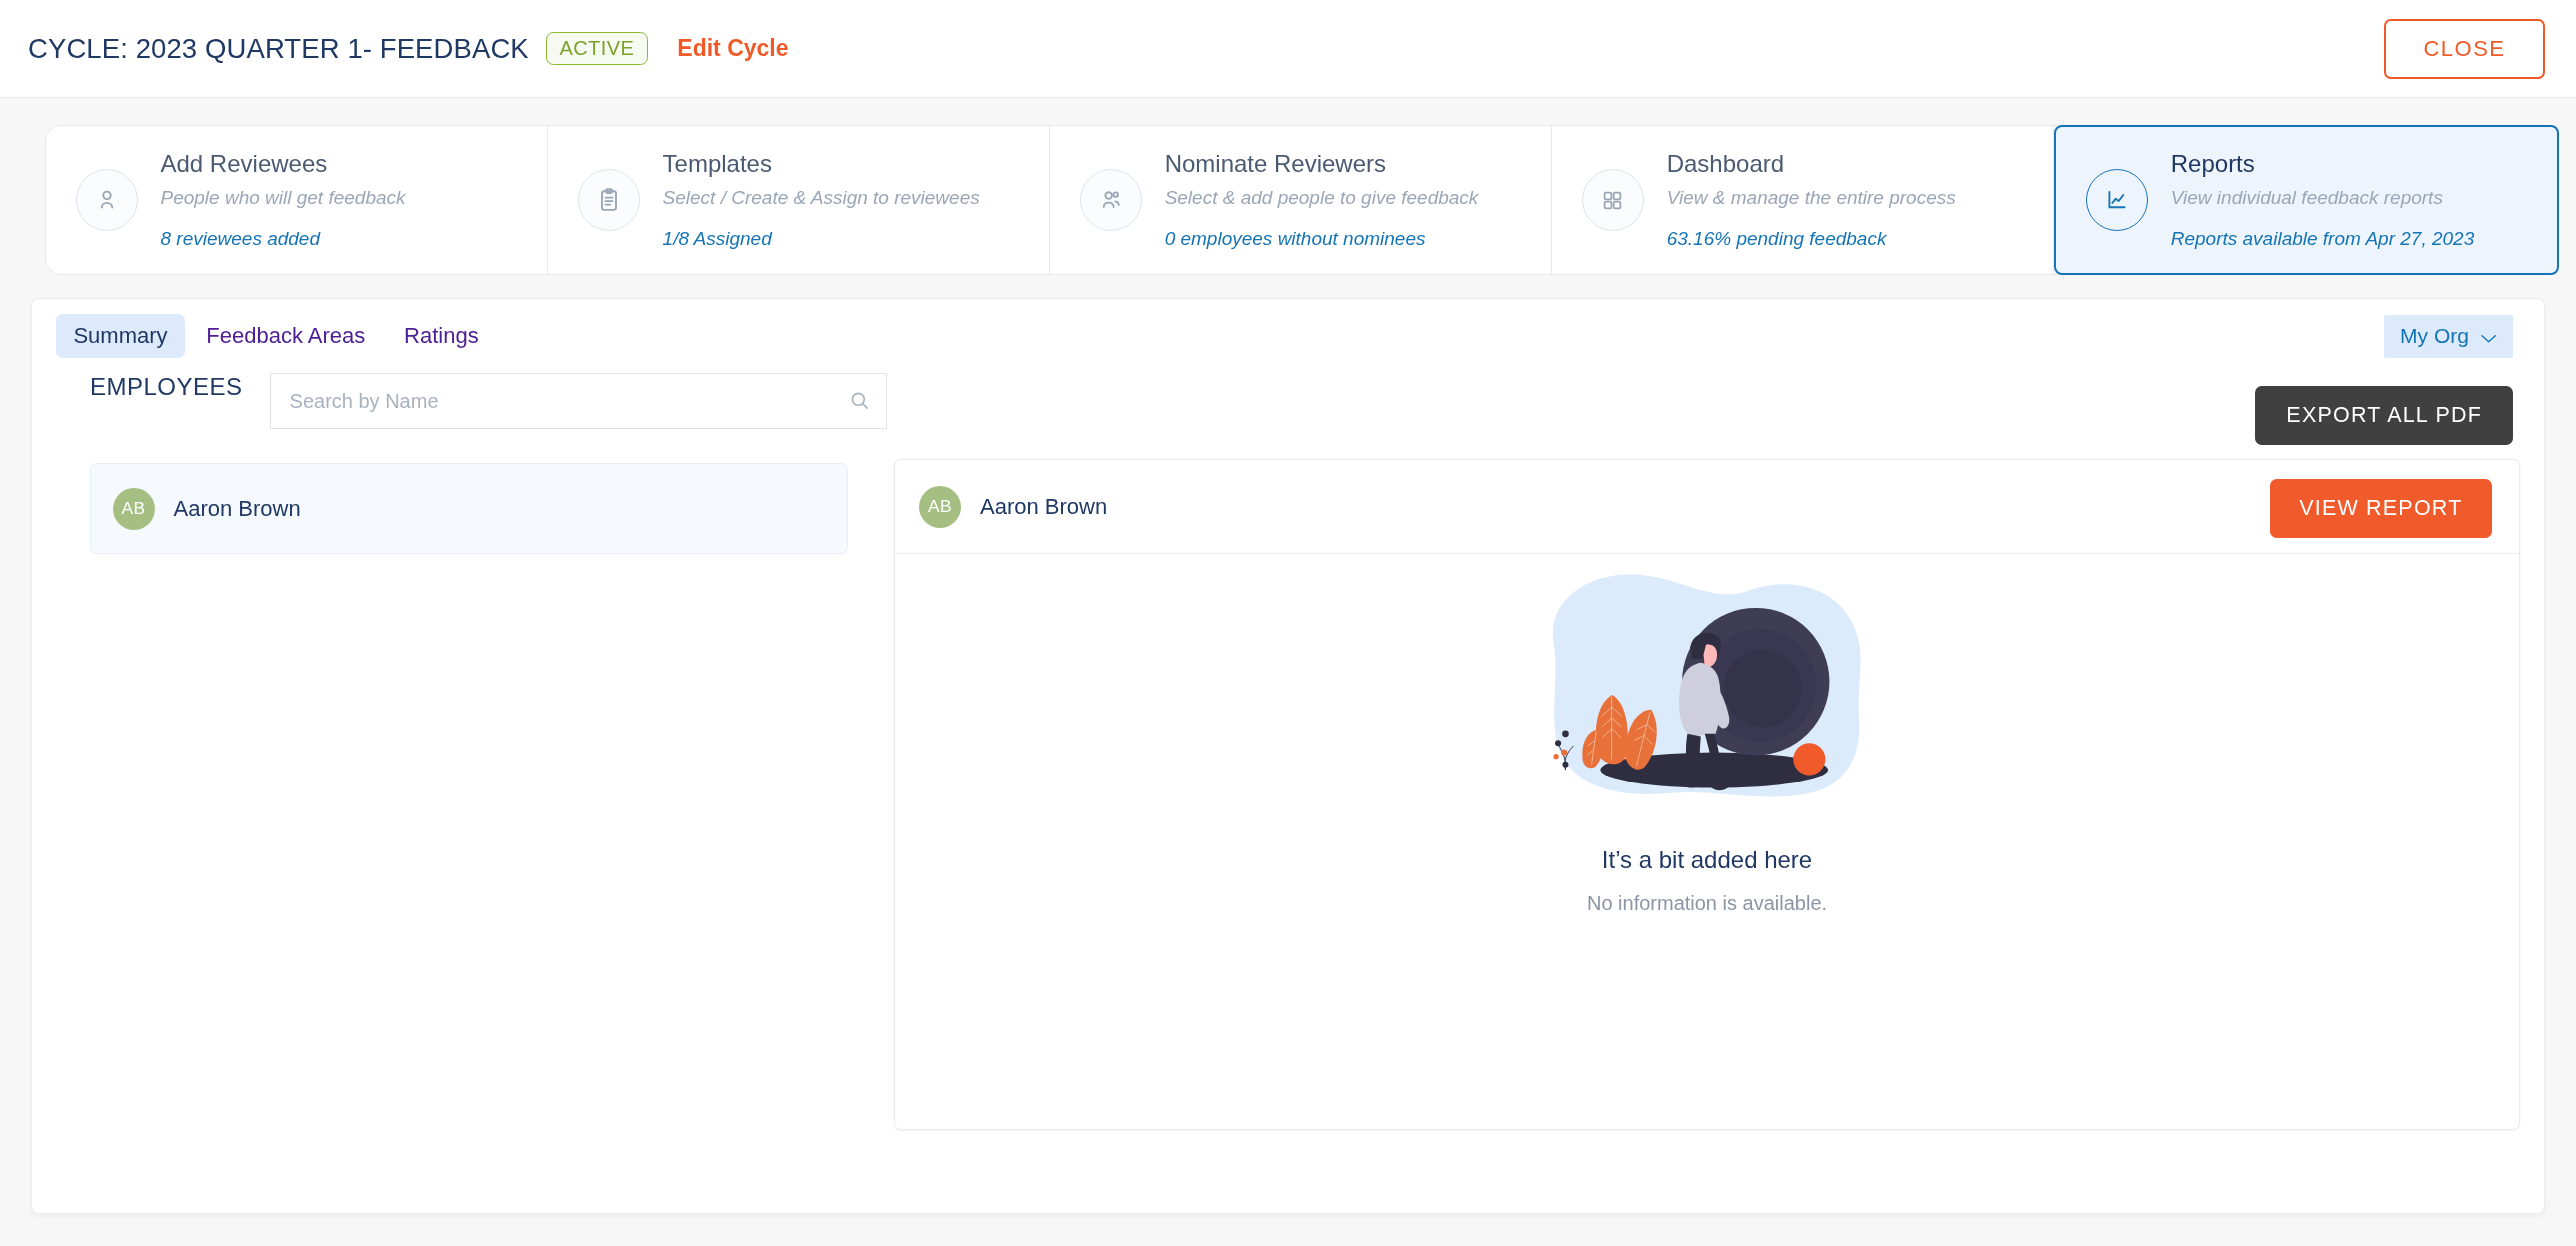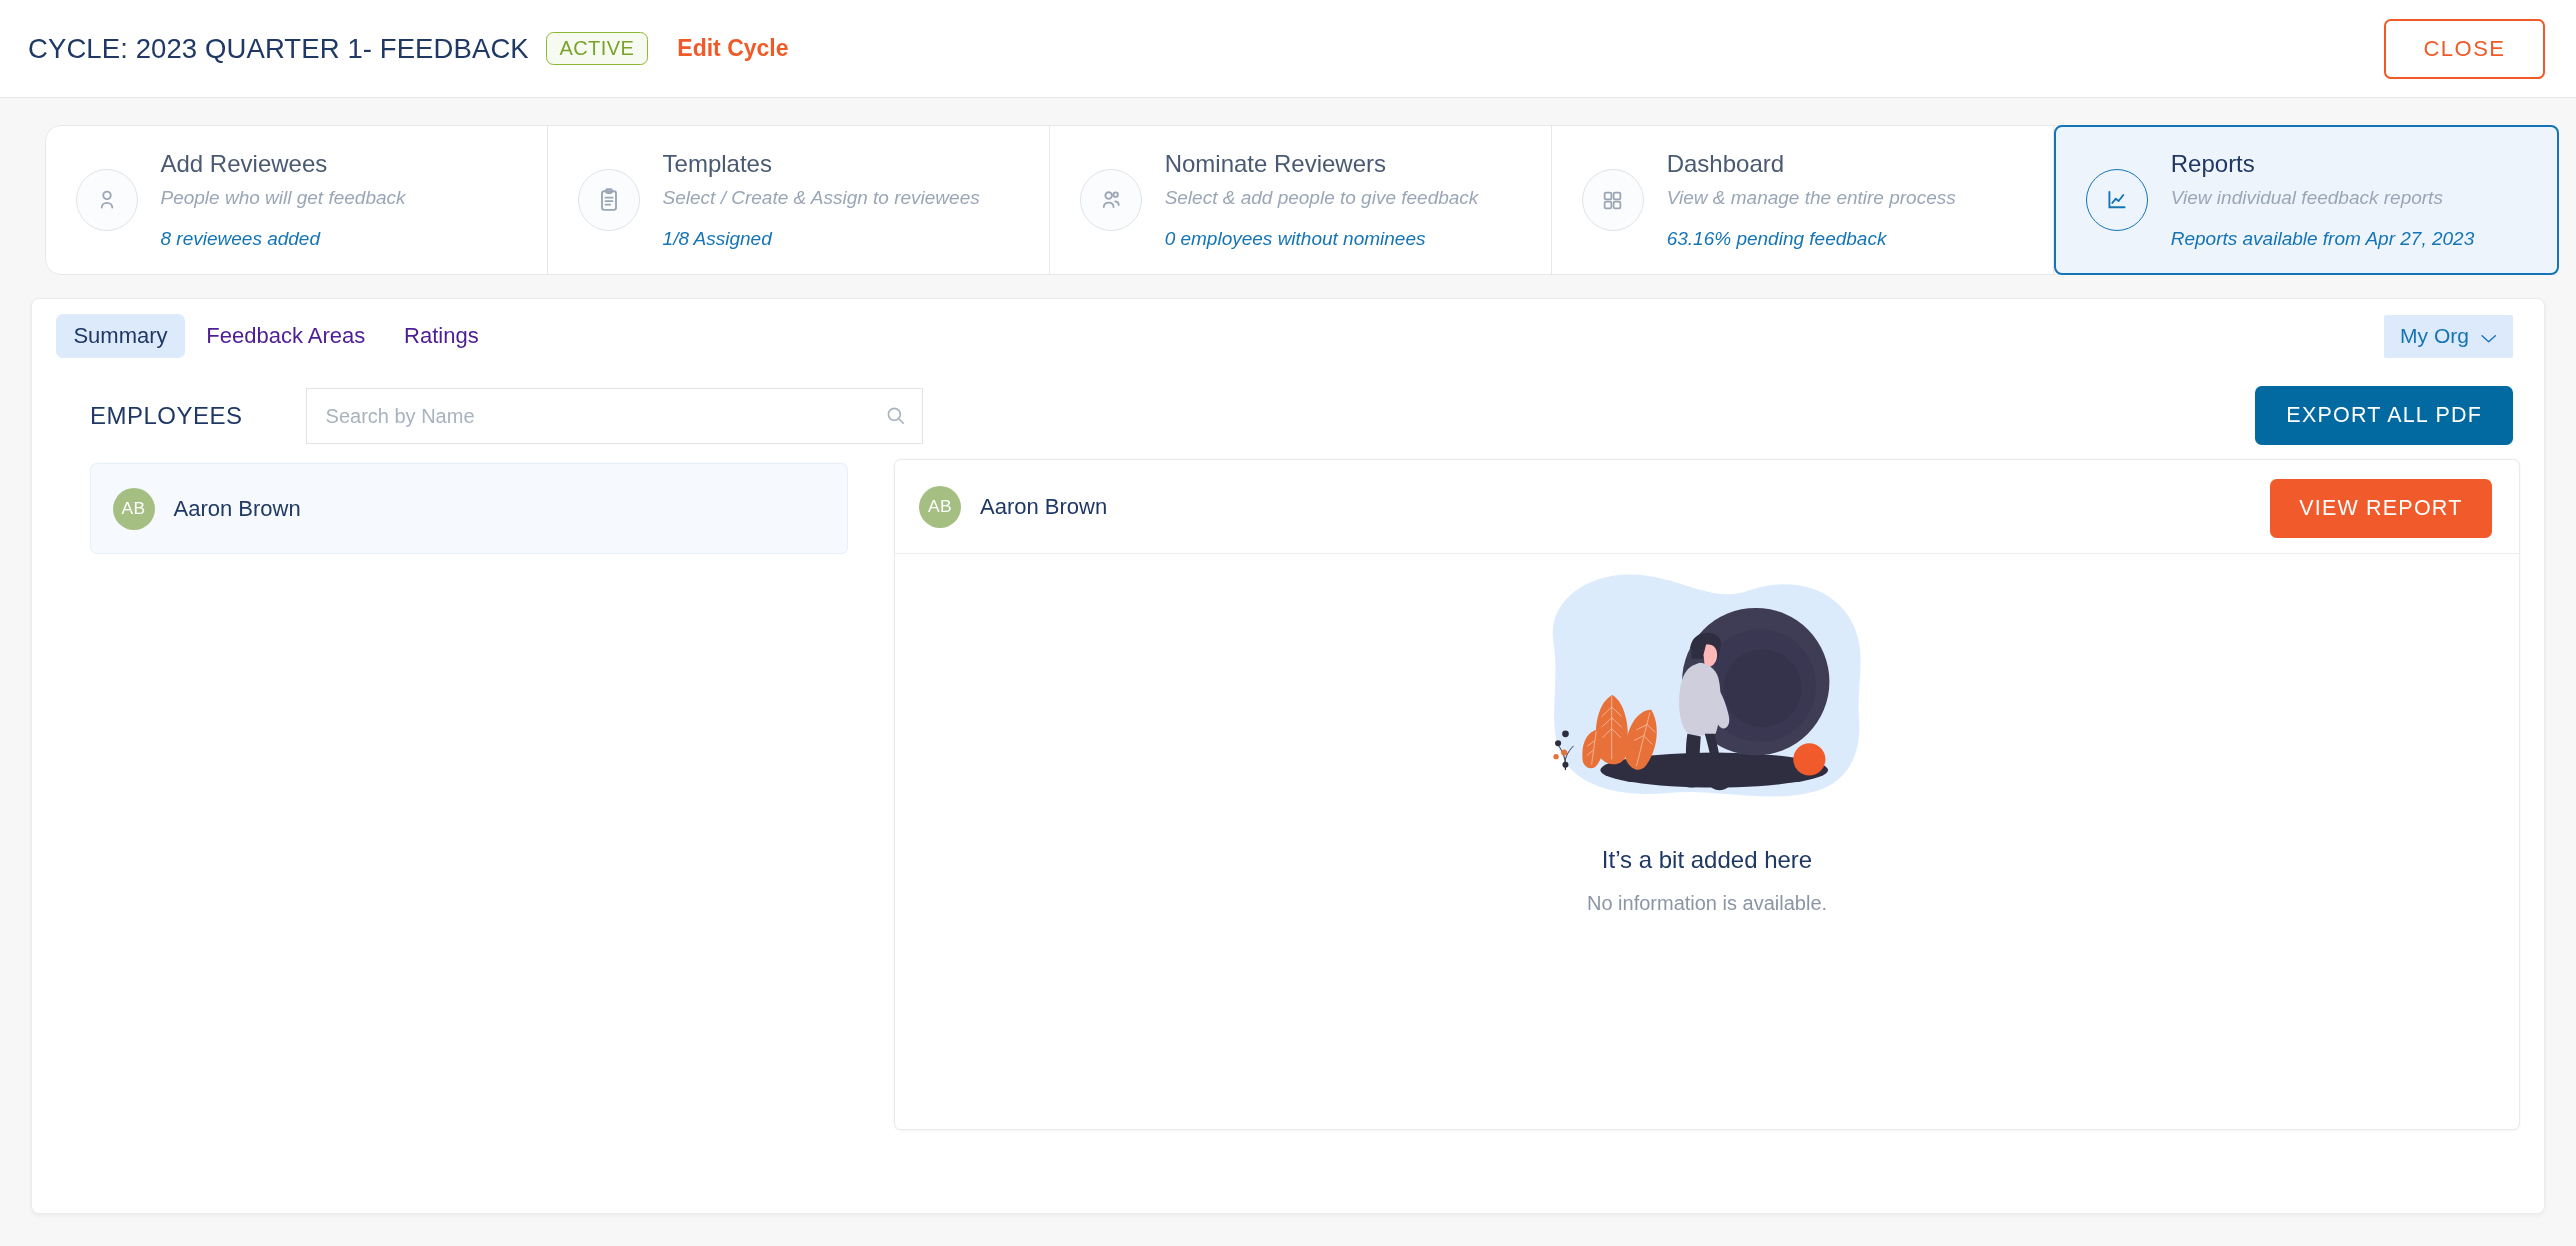--- a/index.html
+++ b/index.html
@@ -196,23 +196,21 @@
     cursor: pointer;
     white-space: nowrap;
   }
   .chev { display: block; }
 
   
   .emp-row {
     position: relative;
     height: 86px;
     display: flex;
-    align-items: center;
     padding: 0 24px;
-    gap: 36px;
   }
   .emp-label {
     font-size: 24px;
     color: #1f3864;
     letter-spacing: 0.5px;
     margin-left: 34px;
     white-space: nowrap;
   }
   .search-wrap {
     position: relative;
@@ -238,21 +236,21 @@
     right: 16px;
     top: 16px;
     color: #a9b2bf;
   }
   .export-btn {
     position: absolute;
     right: 31px;
     top: 13.4px;
     height: 59px;
     padding: 0 31px;
-    background: #0369a1;
+    background: #404040;
     border: none;
     border-radius: 6.7px;
     color: #ffffff;
     font-size: 21.5px;
     letter-spacing: 1.2px;
     font-family: "Liberation Sans", sans-serif;
     cursor: pointer;
   }
 
   

